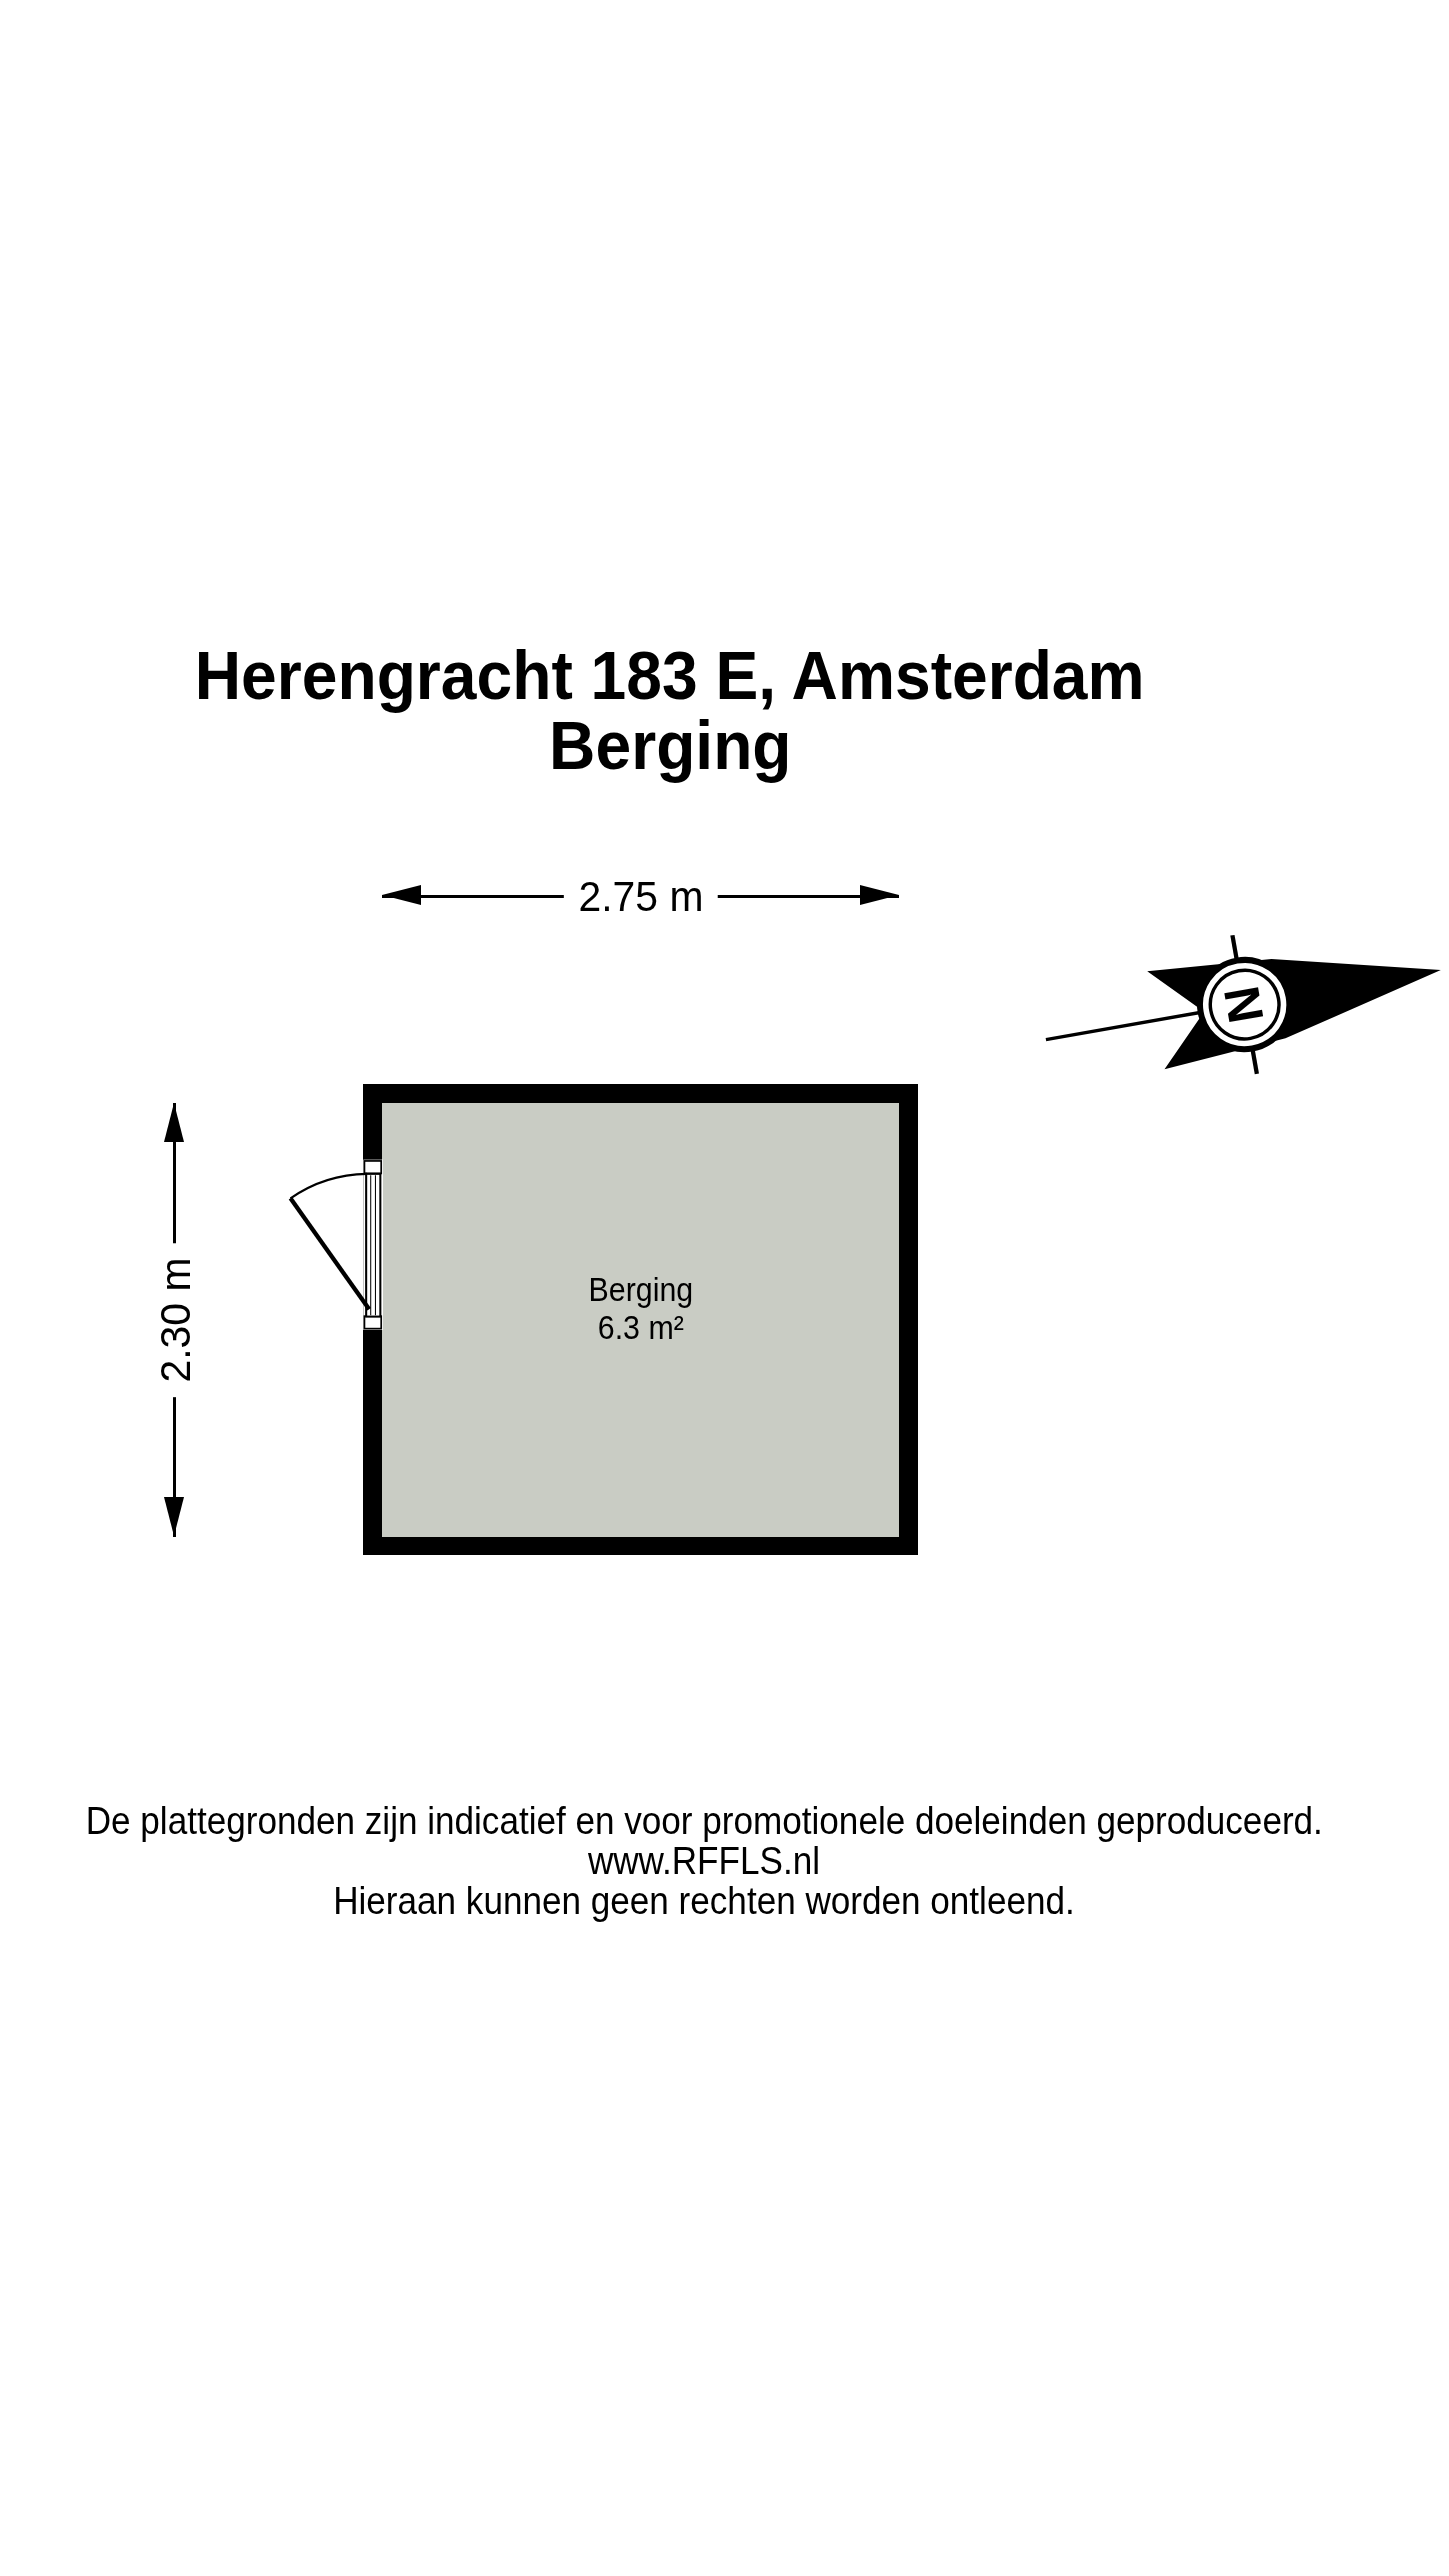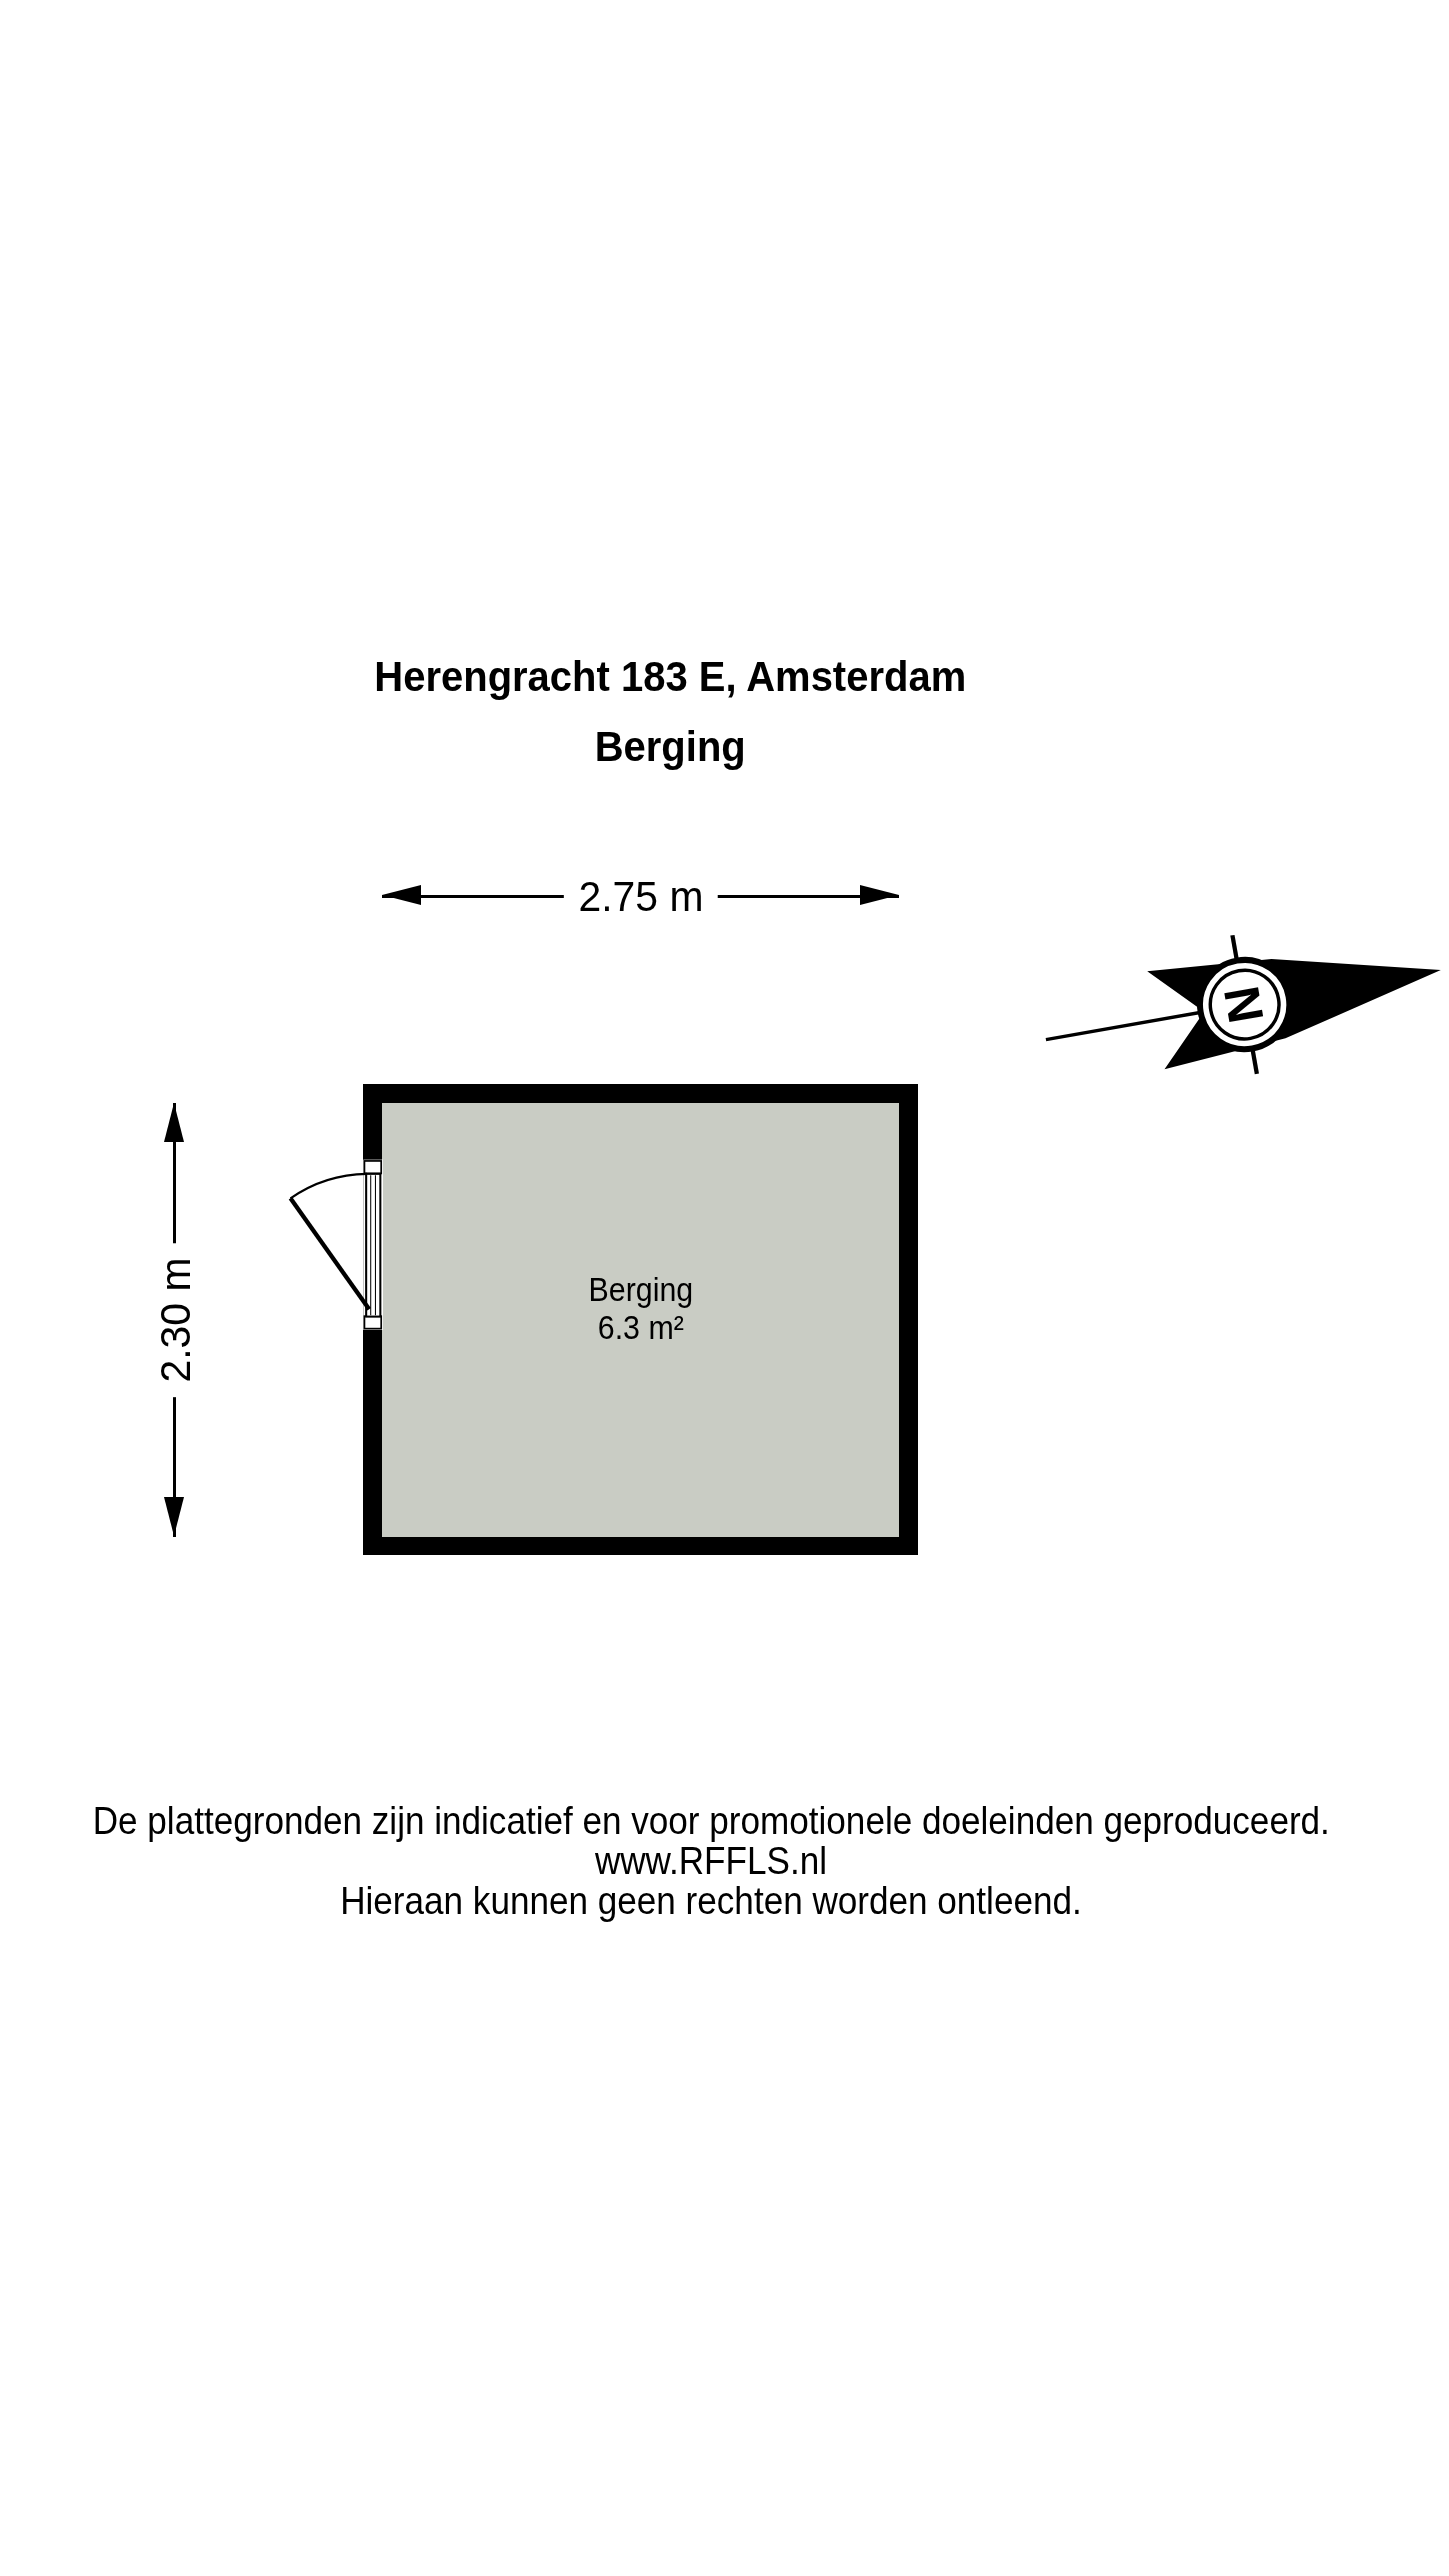--- a/index.html
+++ b/index.html
@@ -5,21 +5,21 @@
   html,body { margin:0; padding:0; background:#fff; }
   .page {
     position:relative; width:1449px; height:2576px; background:#fff;
     font-family:"Liberation Sans","DejaVu Sans",sans-serif; color:#000; overflow:hidden;
   }
   .abs { position:absolute; }
   .squeeze { display:inline-block; transform:scaleX(0.93); transform-origin:center; }
 
   
   .title-block { left:0; top:641px; width:1340px; text-align:center;
-                 font-weight:bold; font-size:43px; line-height:70px; white-space:nowrap; }
+                 font-weight:bold; font-size:69px; line-height:70px; white-space:nowrap; }
 
   
   .hdim-line  { left:382px; top:895px; width:517px; height:2.6px; background:var(--wall); }
   .arrow { width:0; height:0; }
   .hdim-ah-left  { left:382px;  top:885px; border-top:10.3px solid transparent;
                    border-bottom:10.3px solid transparent; border-right:39px solid var(--wall); }
   .hdim-ah-right { left:860px; top:885px; border-top:10.3px solid transparent;
                    border-bottom:10.3px solid transparent; border-left:39px solid var(--wall); }
   .hdim-label { left:641px; top:896px; transform:translate(-50%,-50%) scaleX(0.95);
                 background:#fff; padding:1.7px 15.5px; font-size:43px; white-space:nowrap; }
@@ -42,21 +42,21 @@
   .room-labels .squeeze { transform:scaleX(0.92); }
 
   
   .door-svg    { left:275px;  top:1151px; width:129px; height:185px; }
   .compass-svg { left:1030px; top:910px; width:419px; height:172px; }
   .compass-letter { font-family:"Liberation Sans","DejaVu Sans",sans-serif;
                     font-size:58px; font-weight:bold; }
 
   
   .footer-block { left:0; top:1801px; width:1408px; text-align:center;
-                  font-size:39px; line-height:40px; white-space:nowrap;padding-left:7px; }
+                  font-size:39px; line-height:40px; white-space:nowrap; }
   .footer-block .squeeze { transform:scaleX(0.90); }
 </style>
 </head>
 <body>
 
 <div class="page">
 
   <div class="abs title-block">
     <div><span class="squeeze">Herengracht 183 E, Amsterdam</span></div>
     <div><span class="squeeze">Berging</span></div>

